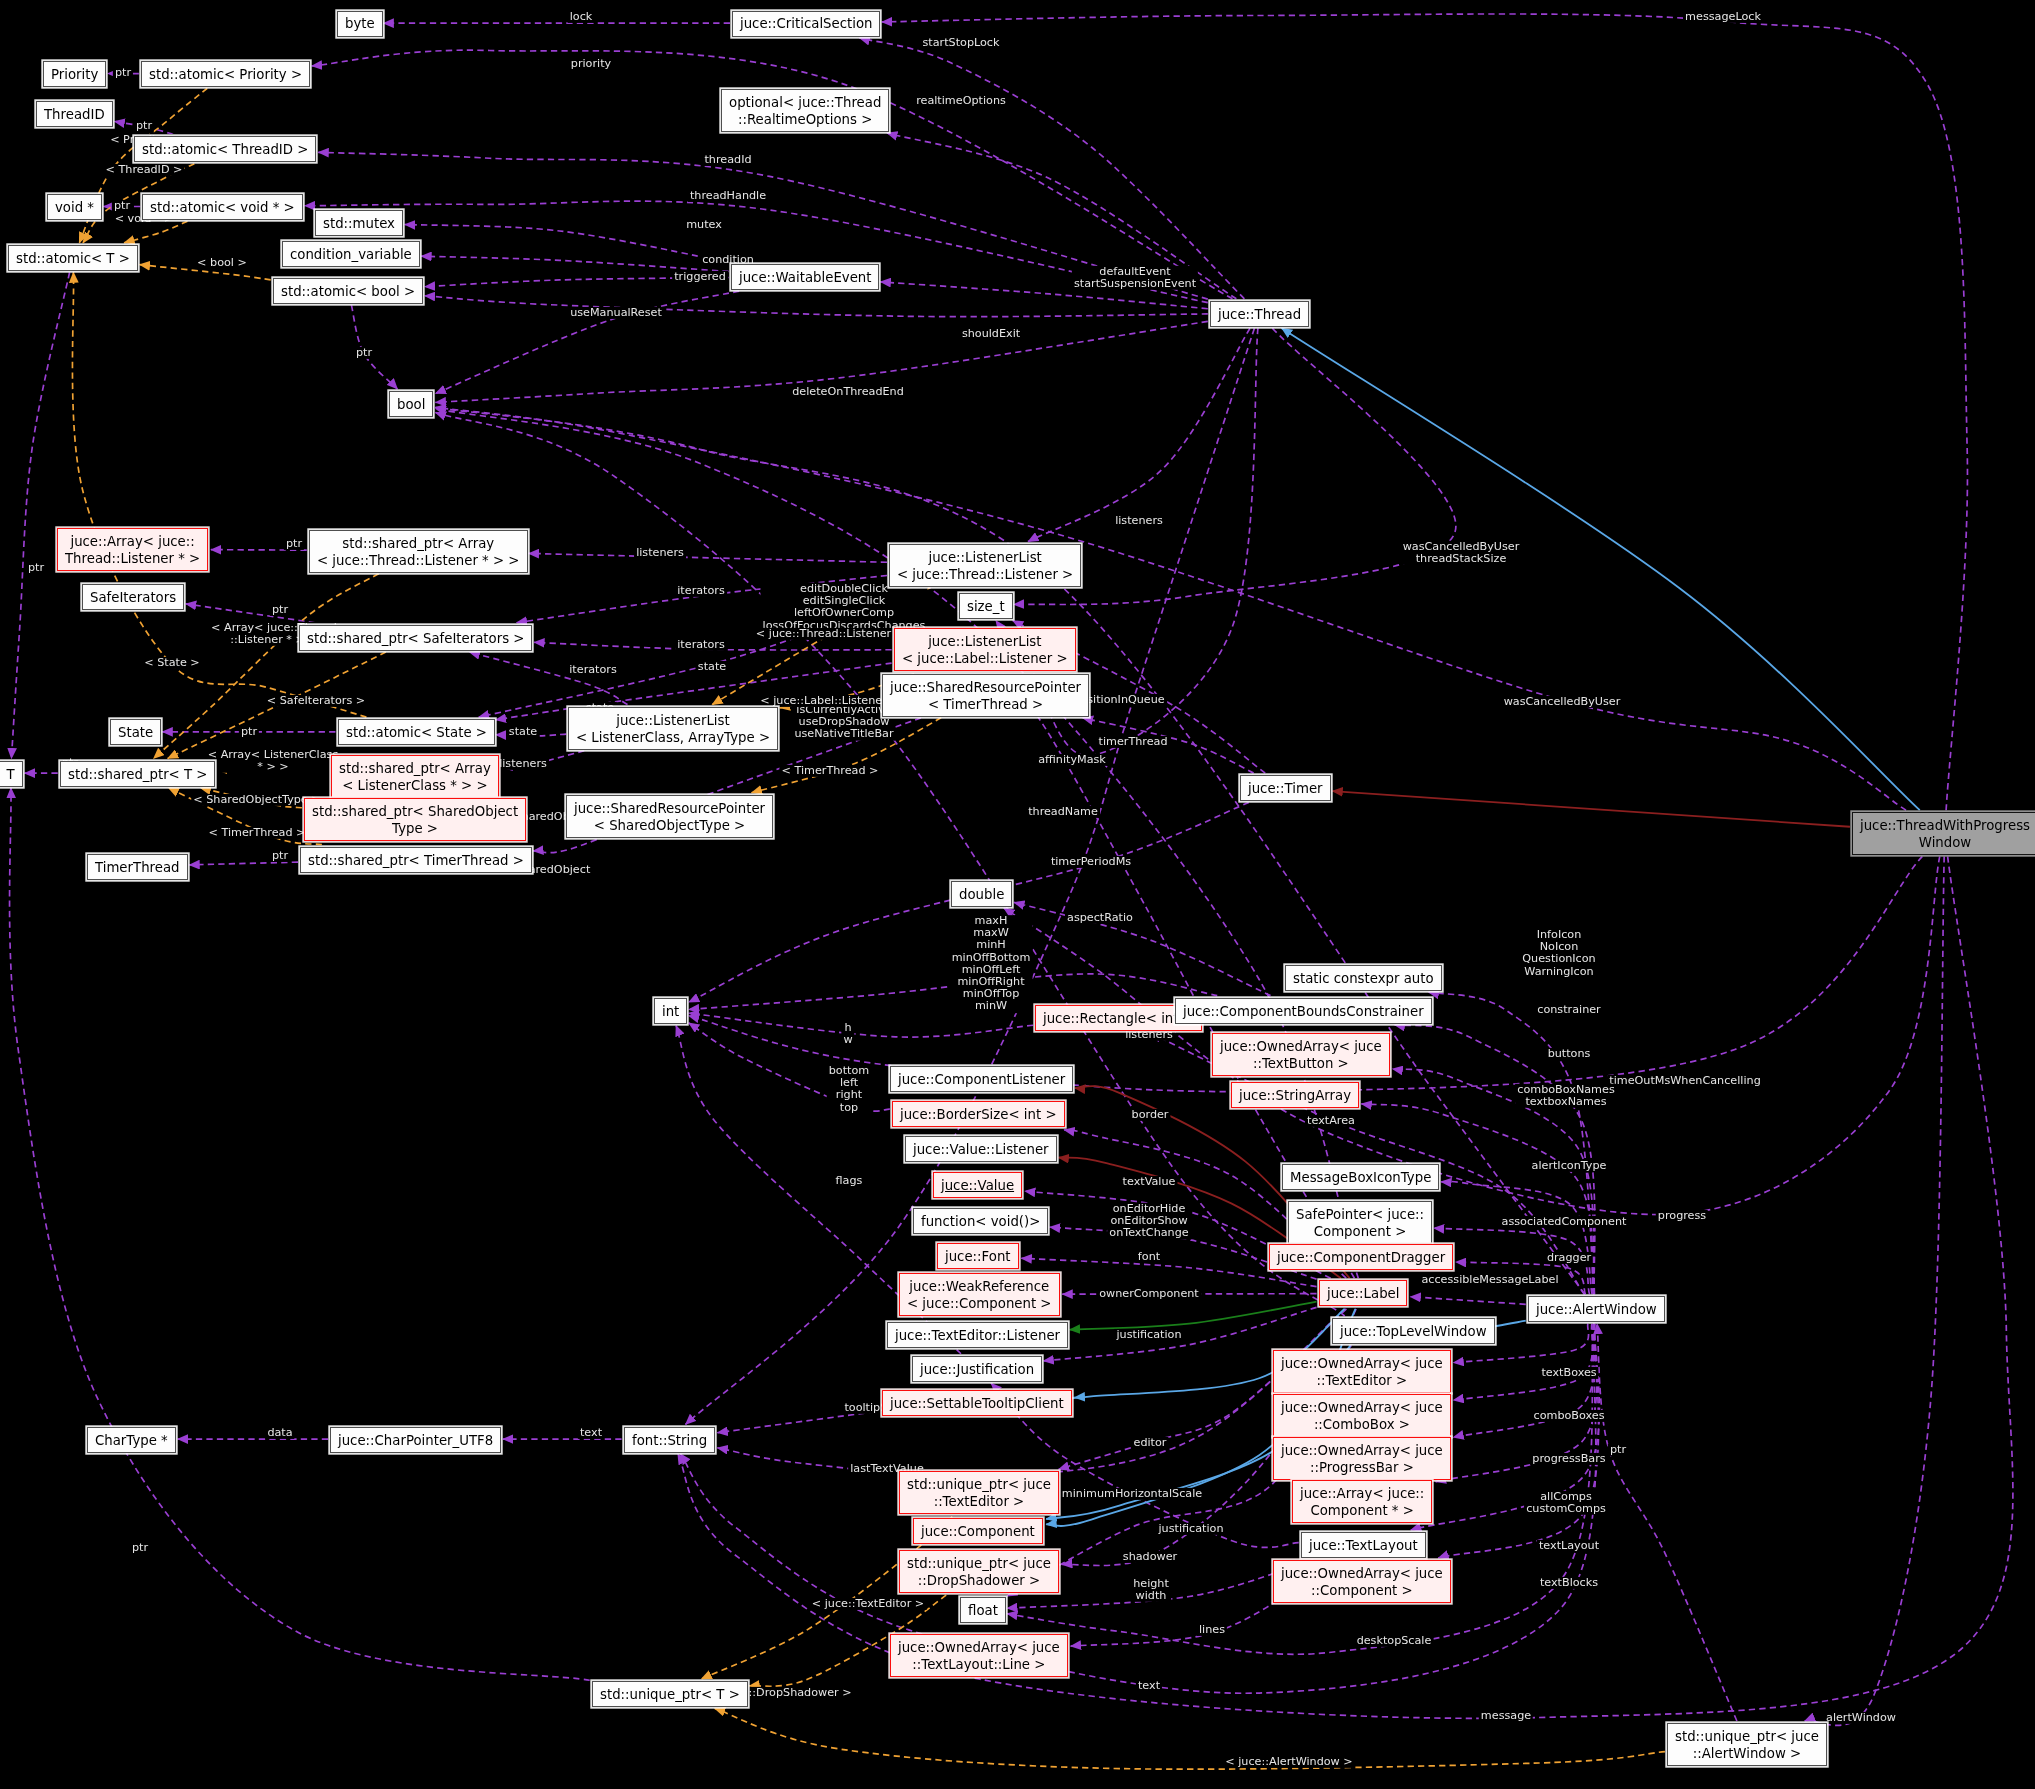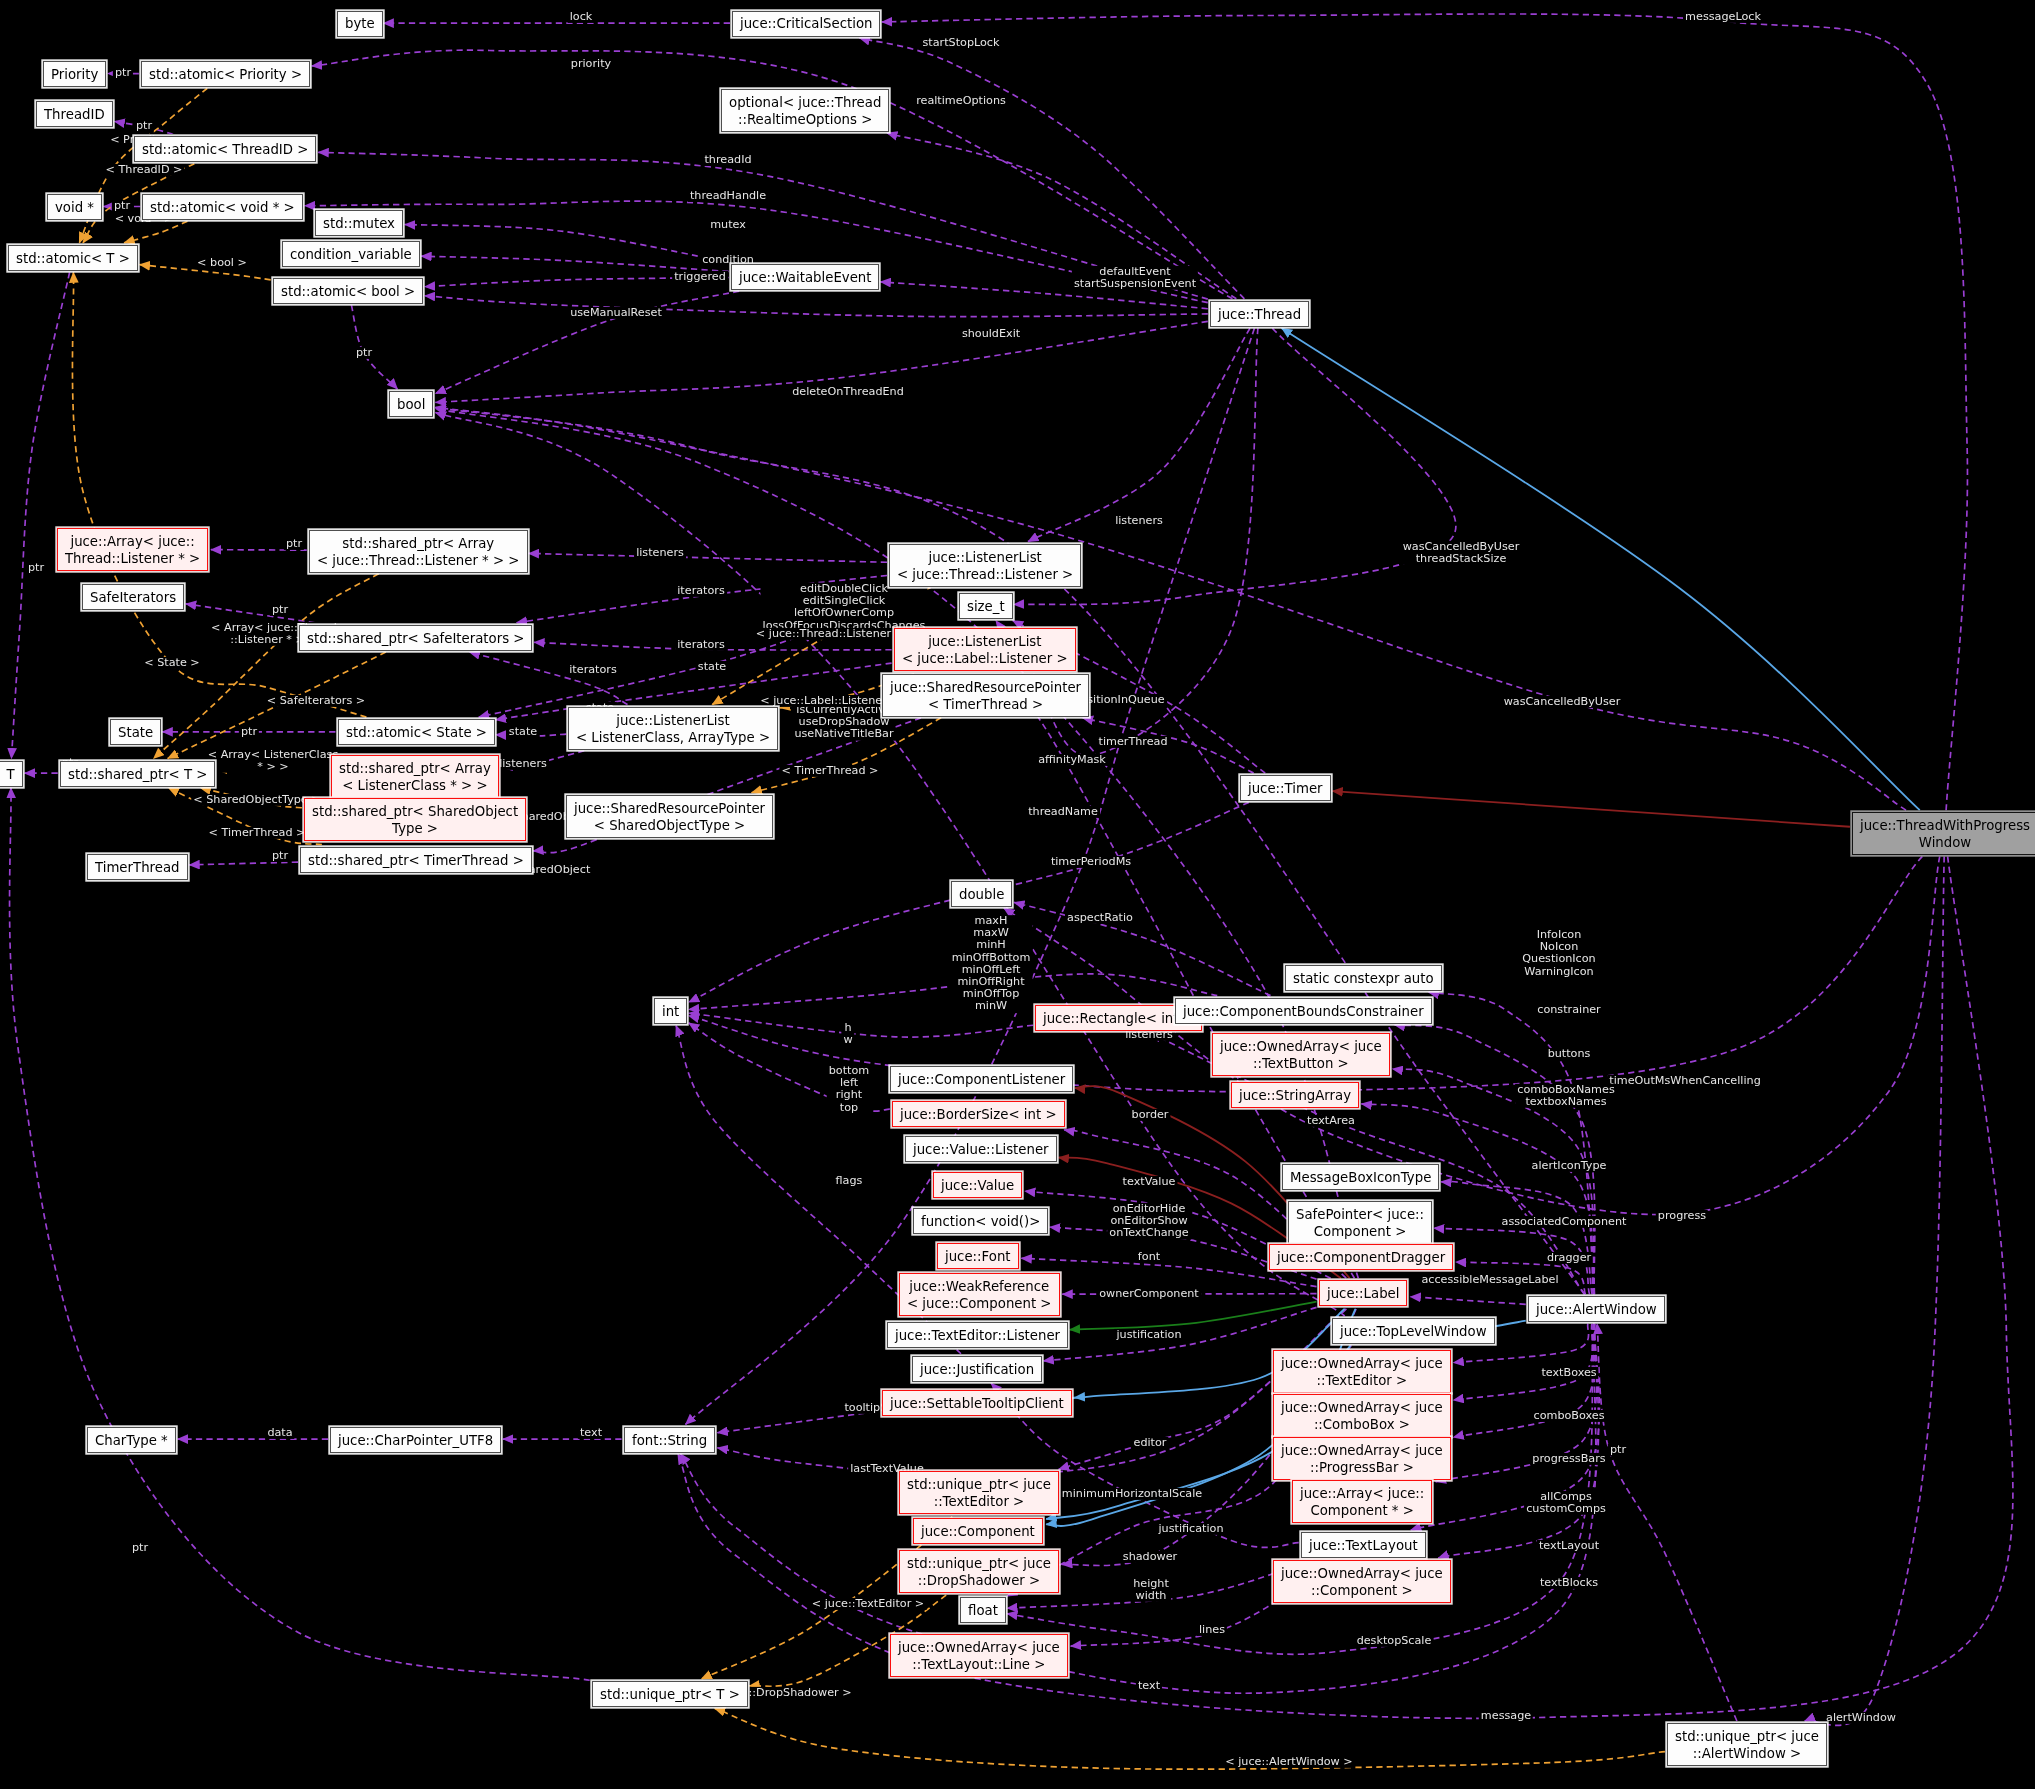--- a/index.html
+++ b/index.html
@@ -164,21 +164,21 @@
       <div class="elabel" style="left: 280px; top: 610px;">ptr</div>
       <div class="elabel" style="left: 294px; top: 544px;">ptr</div>
       <div class="elabel" style="left: 280px; top: 856px;">ptr</div>
       <div class="elabel" style="left: 581px; top: 17px;">lock</div>
       <div class="elabel" style="left: 961px; top: 43px;">startStopLock</div>
       <div class="elabel" style="left: 1723px; top: 17px;">messageLock</div>
       <div class="elabel" style="left: 961px; top: 101px;">realtimeOptions</div>
       <div class="elabel" style="left: 591px; top: 64px;">priority</div>
       <div class="elabel" style="left: 728px; top: 160px;">threadId</div>
       <div class="elabel" style="left: 728px; top: 196px;">threadHandle</div>
-      <div class="elabel" style="left: 728px; top: 225px; text-align: right;">mutex</div>
+      <div class="elabel" style="left: 704px; top: 225px; text-align: right;">mutex</div>
       <div class="elabel" style="left: 728px; top: 260px;">condition</div>
       <div class="elabel" style="left: 700px; top: 277px;">triggered</div>
       <div class="elabel" style="left: 616px; top: 313px;">useManualReset</div>
       <div class="elabel" style="left: 1135px; top: 278px;">defaultEvent
 startSuspensionEvent</div>
       <div class="elabel" style="left: 991px; top: 334px;">shouldExit</div>
       <div class="elabel" style="left: 848px; top: 392px;">deleteOnThreadEnd</div>
       <div class="elabel" style="left: 1139px; top: 521px;">listeners</div>
       <div class="elabel" style="left: 1461px; top: 553px;">wasCancelledByUser
 threadStackSize</div>
@@ -341,21 +341,21 @@
       <div class="node n" style="left: 1285px; top: 965px;">static constexpr auto</div>
       <div class="node r" style="left: 1035px; top: 1005px;">juce::Rectangle&lt; int &gt;</div>
       <div class="node n" style="left: 1175px; top: 998px;">juce::ComponentBoundsConstrainer</div>
       <div class="node r" style="left: 1212px; top: 1033px;">juce::OwnedArray&lt; juce
 ::TextButton &gt;</div>
       <div class="node n" style="left: 890px; top: 1066px;">juce::ComponentListener</div>
       <div class="node r" style="left: 1231px; top: 1082px;">juce::StringArray</div>
       <div class="node r" style="left: 892px; top: 1101px;">juce::BorderSize&lt; int &gt;</div>
       <div class="node n" style="left: 905px; top: 1136px;">juce::Value::Listener</div>
       <div class="node n" style="left: 1282px; top: 1164px;">MessageBoxIconType</div>
-      <div class="node r" style="left: 933px; top: 1172px;">juce::Value</div>
+      <div class="node r" style="left: 933px; top: 1172px; text-decoration: underline;">juce::Value</div>
       <div class="node n" style="left: 1288px; top: 1201px;">SafePointer&lt; juce::
 Component &gt;</div>
       <div class="node n" style="left: 913px; top: 1208px;">function&lt; void()&gt;</div>
       <div class="node r" style="left: 937px; top: 1243px;">juce::Font</div>
       <div class="node r" style="left: 1269px; top: 1244px;">juce::ComponentDragger</div>
       <div class="node r" style="left: 899px; top: 1273px;">juce::WeakReference
 &lt; juce::Component &gt;</div>
       <div class="node r" style="left: 1319px; top: 1280px;">juce::Label</div>
       <div class="node n" style="left: 1528px; top: 1296px;">juce::AlertWindow</div>
       <div class="node n" style="left: 887px; top: 1322px;">juce::TextEditor::Listener</div>

